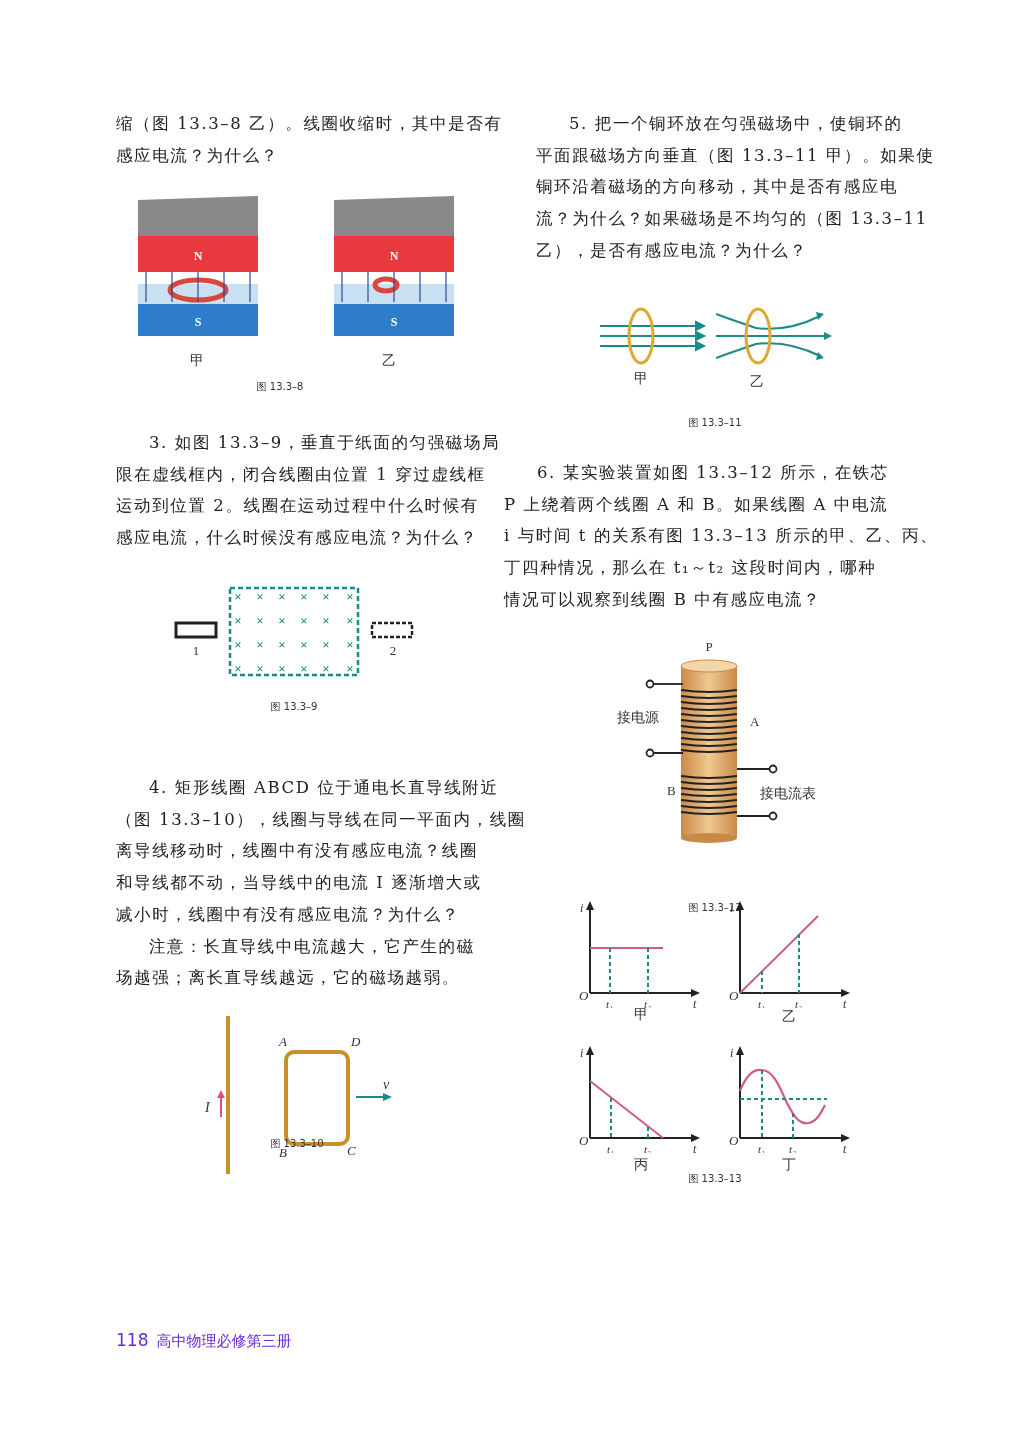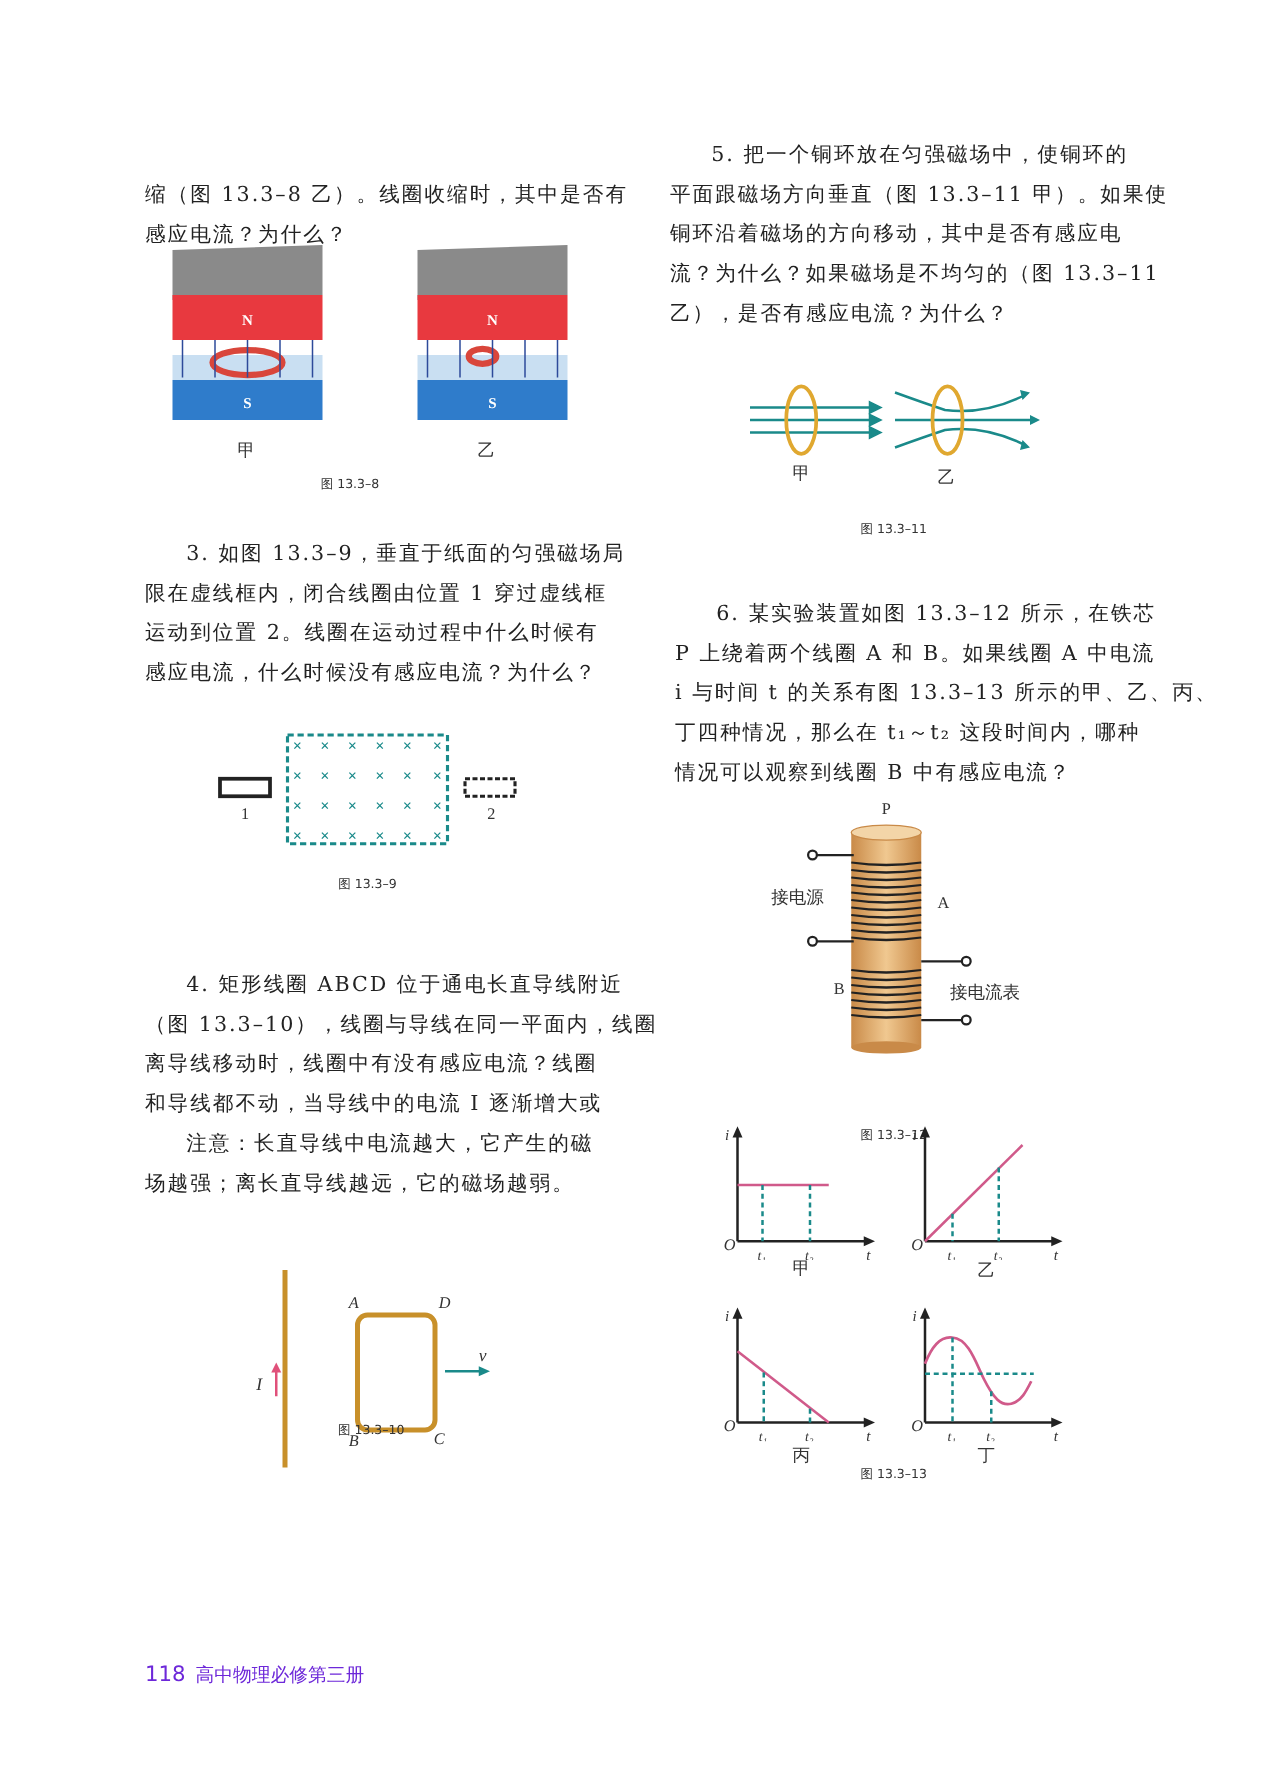--- a/index.html
+++ b/index.html
@@ -12,21 +12,21 @@
   .sub { position: absolute; font-family: "DejaVu Sans", "Liberation Sans", sans-serif; font-size: 14px; color: #333; }
   .fig { position: absolute; }
   .footer { position: absolute; left: 116px; top: 1330px; font-family: "DejaVu Sans", "Liberation Sans", sans-serif; font-size: 15px; color: #6d28d9; }
   .footer .pg { font-size: 17px; margin-right: 8px; }
   svg text { font-family: "Liberation Serif", "DejaVu Serif", serif; }
   .it { font-style: italic; }
 </style>
 </head>
 <body>
 
-<div class="para" style="left:116px; top:108px; width:360px;margin-top:32px;">
+<div class="para" style="left:116px; top:108px; width:360px;">
   <span class="line">缩（图 13.3–8 乙）。线圈收缩时，其中是否有</span>
   <span class="line">感应电流？为什么？</span>
 </div>
 
 <div class="fig" style="left:130px; top:192px; width:340px; height:150px;">
   <svg width="340" height="150" viewBox="0 0 340 150">
 
     <g>
       <polygon points="8,8 128,4 128,44 8,48" fill="#8a8a8a"></polygon>
       <rect x="8" y="44" width="120" height="36" fill="#e8393f"></rect>
@@ -108,20 +108,21 @@
     <text x="223" y="70" font-size="13" text-anchor="middle" fill="#333">2</text>
   </svg>
 </div>
 <div class="cap" style="left:254px; top:700px; width:80px;">图 13.3–9</div>
 
 <div class="para" style="left:116px; top:740px; width:360px;margin-top:32px;">
   <span class="line indent">4. 矩形线圈 ABCD 位于通电长直导线附近</span>
   <span class="line">（图 13.3–10），线圈与导线在同一平面内，线圈</span>
   <span class="line">离导线移动时，线圈中有没有感应电流？线圈</span>
   <span class="line">和导线都不动，当导线中的电流 I 逐渐增大或</span>
+  <span class="line">减小时，线圈中有没有感应电流？为什么？</span>
   <span class="line indent">注意：长直导线中电流越大，它产生的磁</span>
   <span class="line">场越强；离长直导线越远，它的磁场越弱。</span>
 </div>
 
 <div class="fig" style="left:195px; top:1012px; width:210px; height:165px;">
   <svg width="210" height="165" viewBox="0 0 210 165">
     <line x1="33" y1="4" x2="33" y2="162" stroke="#c8902a" stroke-width="4"></line>
     <line x1="26" y1="105" x2="26" y2="82" stroke="#e0507a" stroke-width="2"></line>
     <polygon points="22,86 26,78 30,86" fill="#e0507a"></polygon>
     <text x="10" y="100" font-size="14" class="it" fill="#333">I</text>
@@ -166,21 +167,21 @@
       <polygon points="226,30 234,34 226,38"></polygon>
       <polygon points="220,50 226,56 218,58"></polygon>
     </g>
     <ellipse cx="160" cy="34" rx="12" ry="27" fill="none" stroke="#e0a830" stroke-width="3"></ellipse>
   </svg>
 </div>
 <div class="sub" style="left:634px; top:370px;">甲</div>
 <div class="sub" style="left:750px; top:373px;">乙</div>
 <div class="cap" style="left:670px; top:416px; width:90px;">图 13.3–11</div>
 
-<div class="para" style="left:540px; top:457px; width:360px;margin-top:18px;">
+<div class="para" style="left:504px; top:457px; width:360px;">
   <span class="line indent">6. 某实验装置如图 13.3–12 所示，在铁芯</span>
   <span class="line">P 上绕着两个线圈 A 和 B。如果线圈 A 中电流</span>
   <span class="line">i 与时间 t 的关系有图 13.3–13 所示的甲、乙、丙、</span>
   <span class="line">丁四种情况，那么在 t₁～t₂ 这段时间内，哪种</span>
   <span class="line">情况可以观察到线圈 B 中有感应电流？</span>
 </div>
 
 <div class="fig" style="left:605px; top:638px; width:230px; height:205px;">
   <svg width="230" height="205" viewBox="0 0 230 205">
     <defs>

